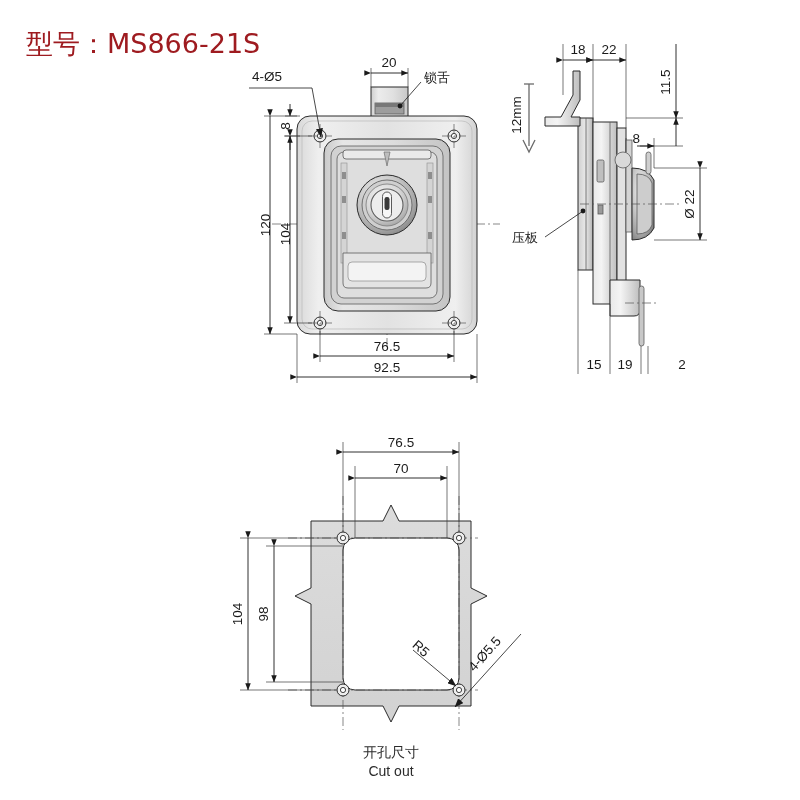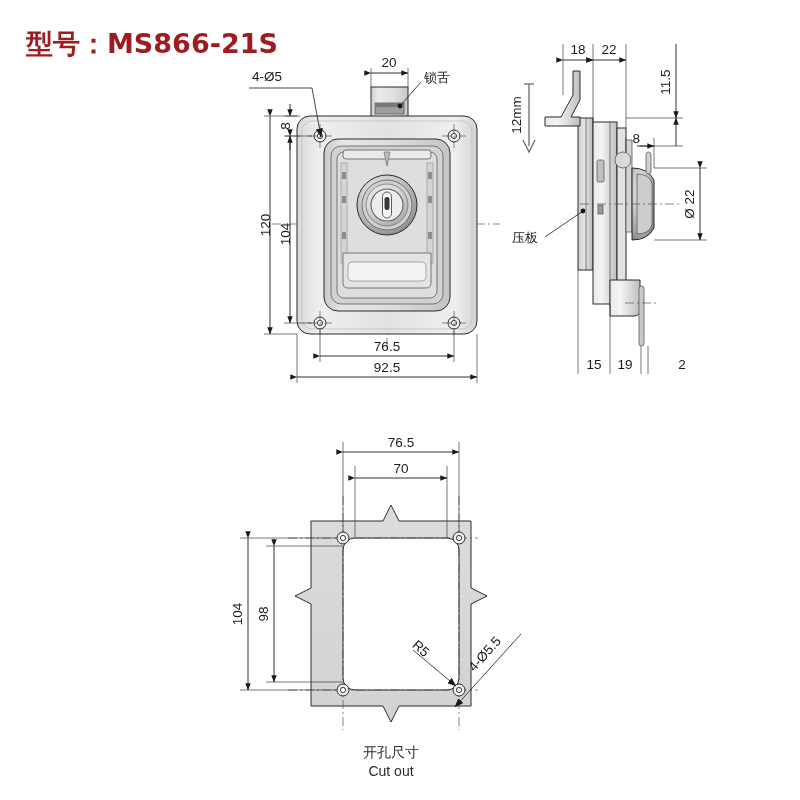--- a/index.html
+++ b/index.html
@@ -9,21 +9,21 @@
     font-family:"Liberation Sans","DejaVu Sans",sans-serif;
     overflow:hidden;
     position:relative;
   }
   #stage{position:absolute;left:0;top:0;width:800px;height:800px;}
   svg#drawing{position:absolute;left:0;top:0;width:800px;height:800px;display:block;}
   .ttl{
     position:absolute;
     left:26px;top:26px;
     font-size:27px;
-    font-weight:bold;
+    font-weight:normal;
     color:#9e1b20;
     letter-spacing:0px;
     white-space:nowrap;
     font-family:"DejaVu Sans","Liberation Sans",sans-serif;
   }
   .dim{
     font-size:13.5px;
     fill:#1a1a1a;
     font-family:"Liberation Sans","DejaVu Sans",sans-serif;
   }

